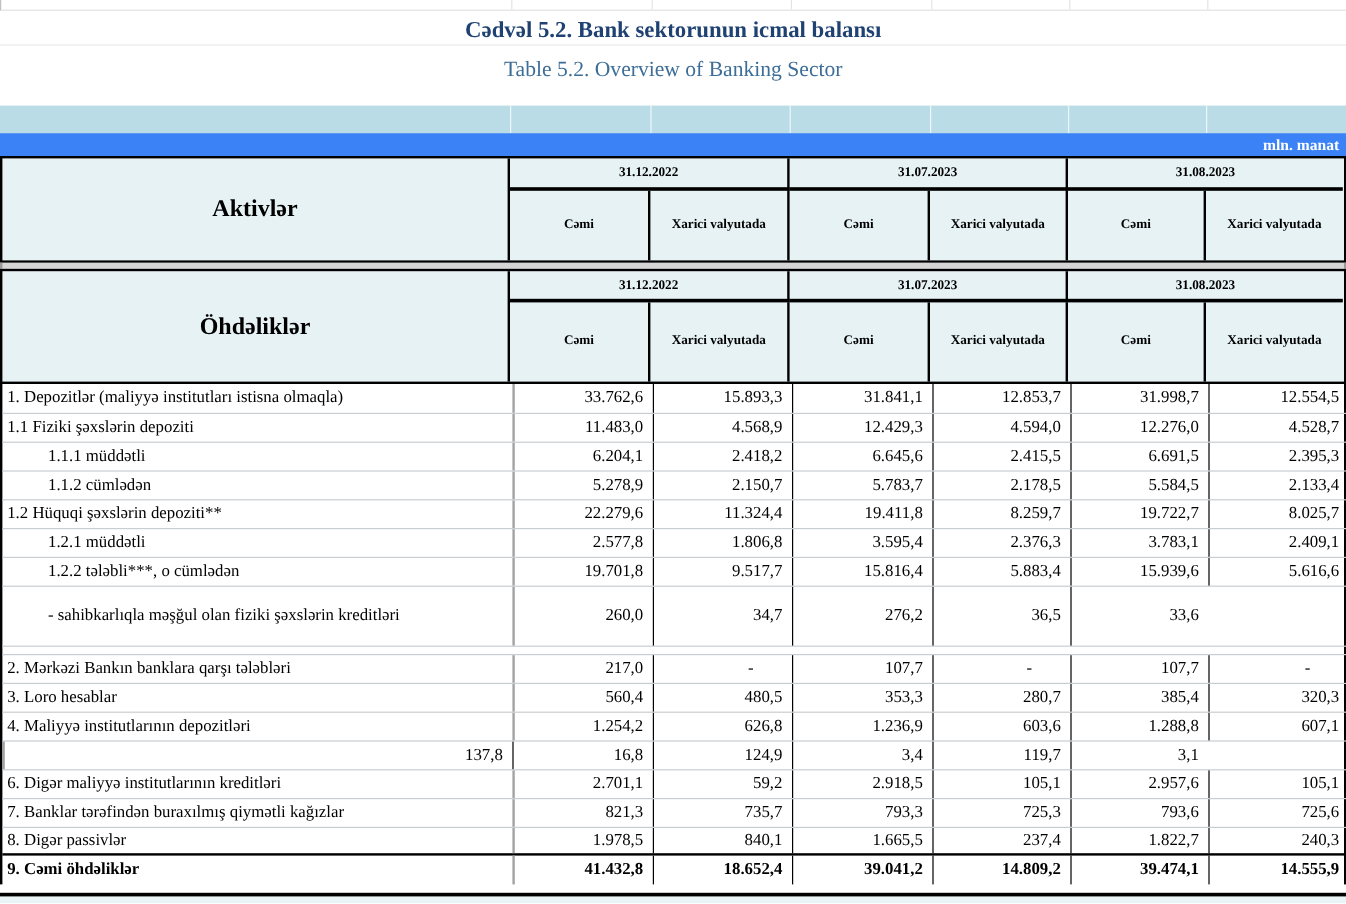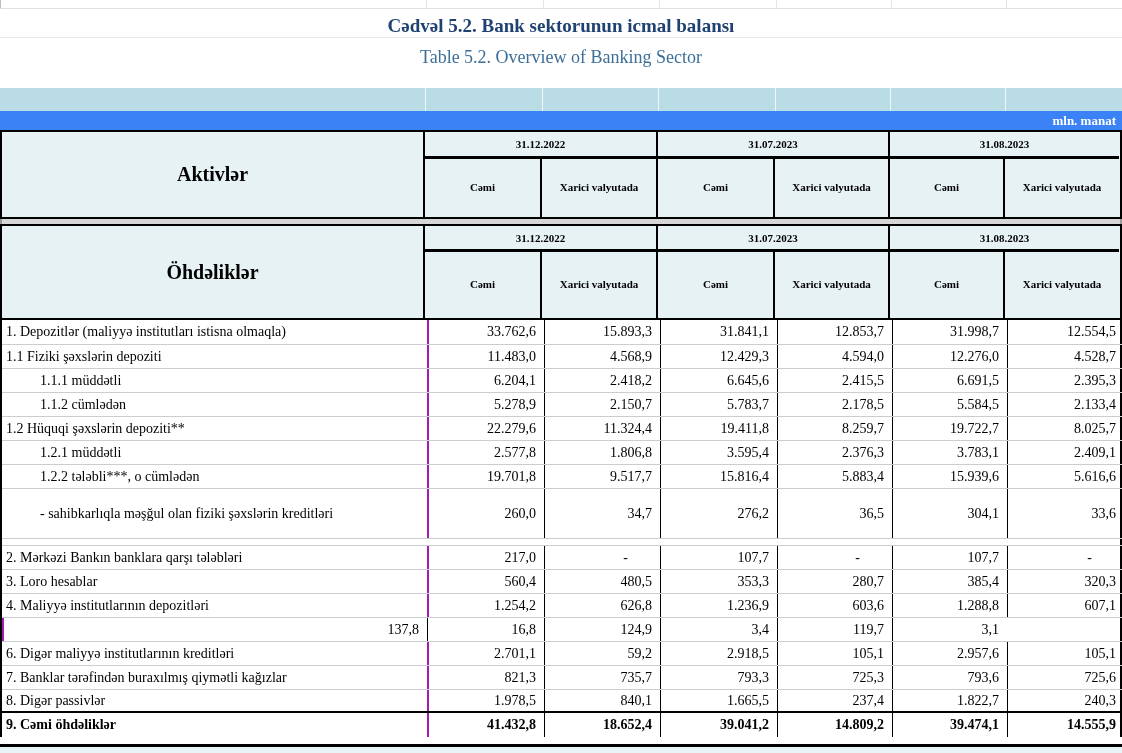--- a/index.html
+++ b/index.html
@@ -39,21 +39,21 @@
   
   .datarows{border-left:2px solid #000;border-right:2px solid #000;box-sizing:border-box;background:#fff;}
   .drow{border-top:1px solid #c9ced1;}
   .drow.first{border-top:none;}
   .drow.total{border-top:2px solid #000;font-weight:bold;}
   .drow.spacer{height:7px;}
   .dcell{box-sizing:border-box;display:flex;align-items:center;font-size:14px;}
   .dlabel{justify-content:flex-start;padding-left:4px;padding-right:4px;}
   .dlabel.ind{padding-left:38px;}
   .dval{justify-content:flex-end;padding-right:8px;border-left:1px solid #000;font-variant-numeric:tabular-nums;}
-  .dval.c1{border-left:2px solid #a21caf;text-align:center;}
+  .dval.c1{border-left:2px solid #a3a3a3;text-align:center;}
   .dval.dash{padding-right:32px;}
   .bottomstrip{left:0;top:744px;width:1122px;height:9px;background:#e9f4f6;border-top:3px solid #000;}
 </style>
 </head>
 <body>
 
 <div class="page">
 
   <div class="abs topstrip">
     <div class="tick" style="left:425px"></div>
@@ -178,21 +178,20 @@
           <div class="dcell dval">5.883,4</div>
           <div class="dcell dval">15.939,6</div>
           <div class="dcell dval">5.616,6</div>
         </div>
         <div class="grid-row drow" style="height: 50px;">
           <div class="dcell dlabel ind">- sahibkarlıqla məşğul olan fiziki şəxslərin kreditləri</div>
           <div class="dcell dval c1">260,0</div>
           <div class="dcell dval">34,7</div>
           <div class="dcell dval">276,2</div>
           <div class="dcell dval">36,5</div>
-          <div class="dcell dval">304,1</div>
           <div class="dcell dval">33,6</div>
         </div>
         <div class="drow spacer grid-row"></div>
         <div class="grid-row drow" style="height: 24px;">
           <div class="dcell dlabel">2. Mərkəzi Bankın banklara qarşı tələbləri</div>
           <div class="dcell dval c1">217,0</div>
           <div class="dcell dval dash">-</div>
           <div class="dcell dval">107,7</div>
           <div class="dcell dval dash">-</div>
           <div class="dcell dval">107,7</div>

